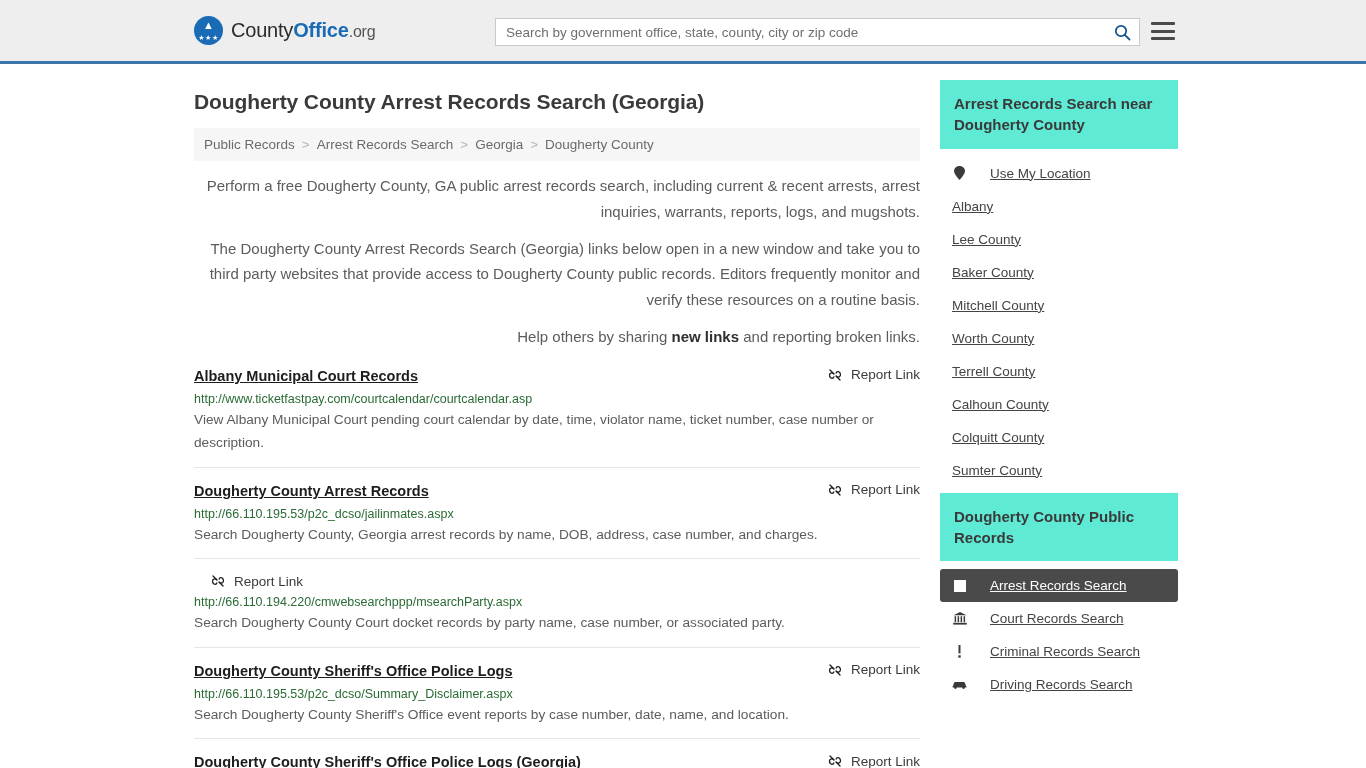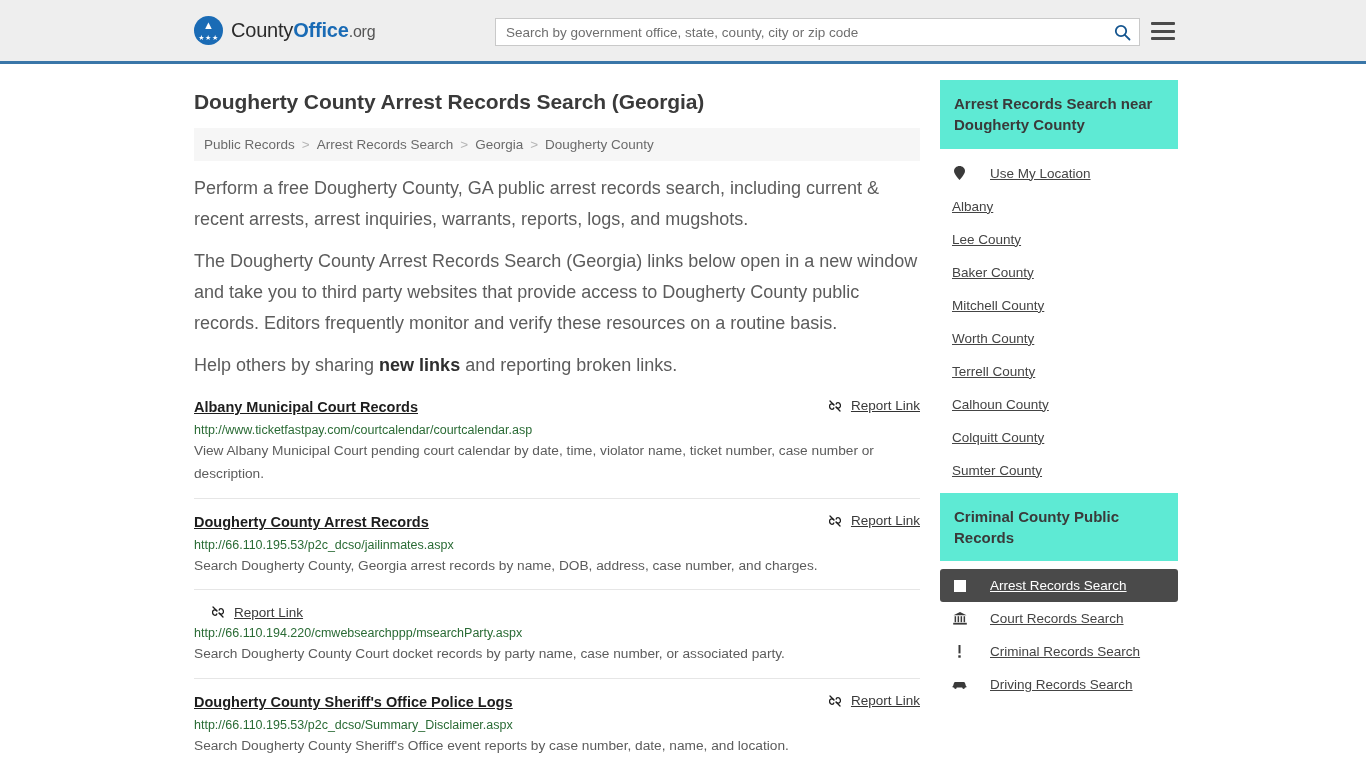--- a/index.html
+++ b/index.html
@@ -150,43 +150,43 @@
     margin-bottom: 12px;
   }
   .breadcrumb a {
     color: #6b6b6b;
     text-decoration: none;
     cursor: pointer;
   }
   .breadcrumb .sep { color: #b5b5b5; margin: 0 7px; }
 
   .intro p {
-    font-size: 18px;
+    font-size: 15px;
     line-height: 1.72;
     color: #5c5c5c;
     margin-bottom: 11px;
+    text-align: right;
   }
   .intro a.inline-link {
     color: #2f2f2f;
     font-weight: bold;
     cursor: pointer;
   }
 
   
   .results { margin-top: 10px; }
   .result {
     border-top: 1px solid #e6e6e6;
     padding: 14px 0 12px 0;
   }
   .result:first-child { border-top: none; padding-top: 6px; }
   .result-head {
     display: flex;
     align-items: flex-start;
     justify-content: space-between;
-    text-decoration: underline;
   }
   .result-title {
     font-size: 14.5px;
     font-weight: bold;
     color: #1d1d1d;
     text-decoration: underline;
     cursor: pointer;
     line-height: 1.3;
   }
   .report-link {
@@ -452,21 +452,21 @@
         </li>
         <li>
           <a class="side-item">
             <span class="side-label">Sumter County</span>
           </a>
         </li>
       </ul>
     </div>
 
     <div class="side-block">
-      <div class="side-header">Criminal County Public Records</div>
+      <div class="side-header">Dougherty County Public Records</div>
       <ul class="side-list">
         <li>
           <a class="side-item active">
             <span class="side-ico">
               <svg width="12" height="12" viewBox="0 0 12 12">
                   <rect x="0.5" y="0.5" width="11" height="11" fill="#ffffff" stroke="#ffffff" stroke-width="1"></rect>
                 </svg>
             </span>
             <span class="side-label">Arrest Records Search</span>
           </a>

